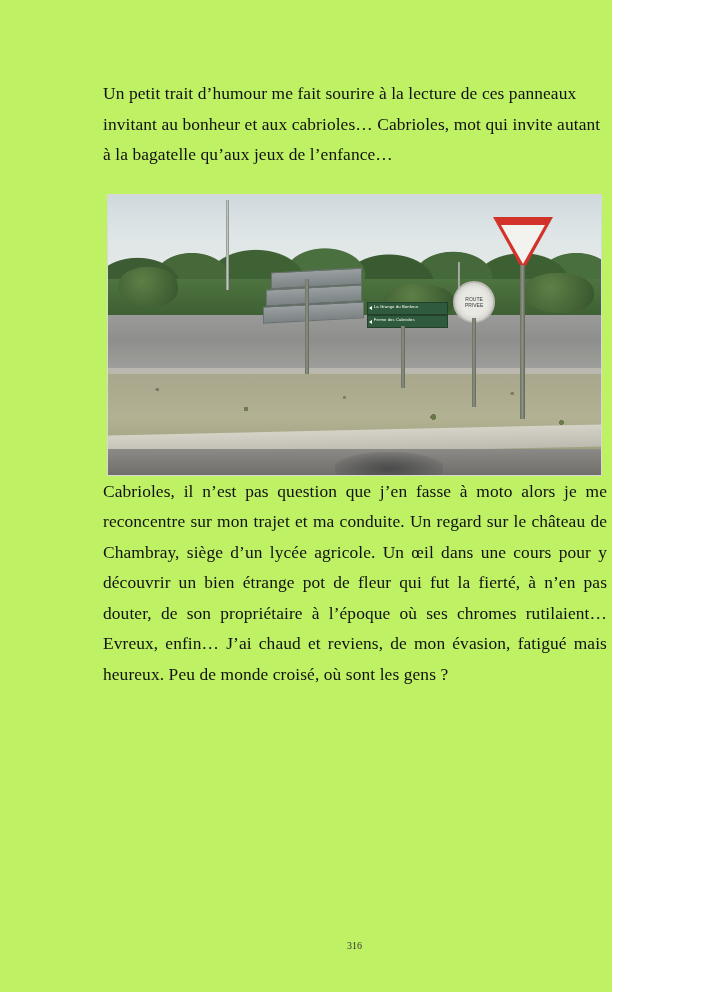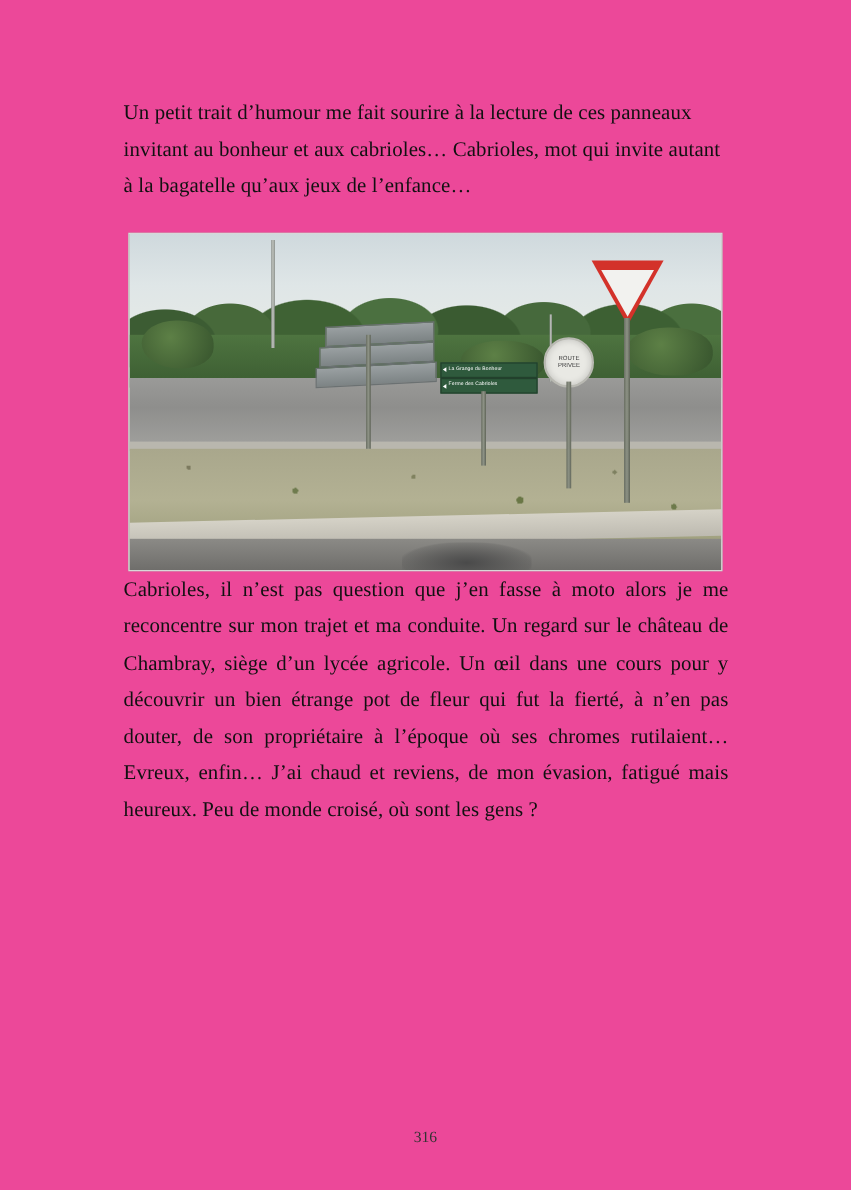--- a/index.html
+++ b/index.html
@@ -11,23 +11,23 @@
     width: 709px;
     height: 992px;
     position: relative;
     font-family: "Liberation Serif", serif;
     color: #111111;
     overflow: hidden;
   }
   .page {
     position: absolute;
     left: 0; top: 0;
-    width: 709px;
+    width: 612px;
     height: 992px;
-    background: #ec4899;
+    background: #bef264;
   }
   .content {
     position: absolute;
     left: 103px;
     top: 78px;
     width: 504px;
   }
   p.para {
     margin: 0 0 0 0;
     font-size: 17.4px;
@@ -180,21 +180,21 @@
   .pole-thin {
     position: absolute;
     background: linear-gradient(to right, #8a8f8a, #c2c6c0, #7d827c);
   }
   .folio {
     position: absolute;
     left: 0;
     top: 940px;
     width: 709px;
     text-align: center;
-    font-size: 13px;
+    font-size: 10px;
     color: #333333;
     font-family: "Liberation Serif", serif;
   }
   .para-block { margin-top: 28px; }
 </style>
 </head>
 <body>
 
 <div class="page">
 

